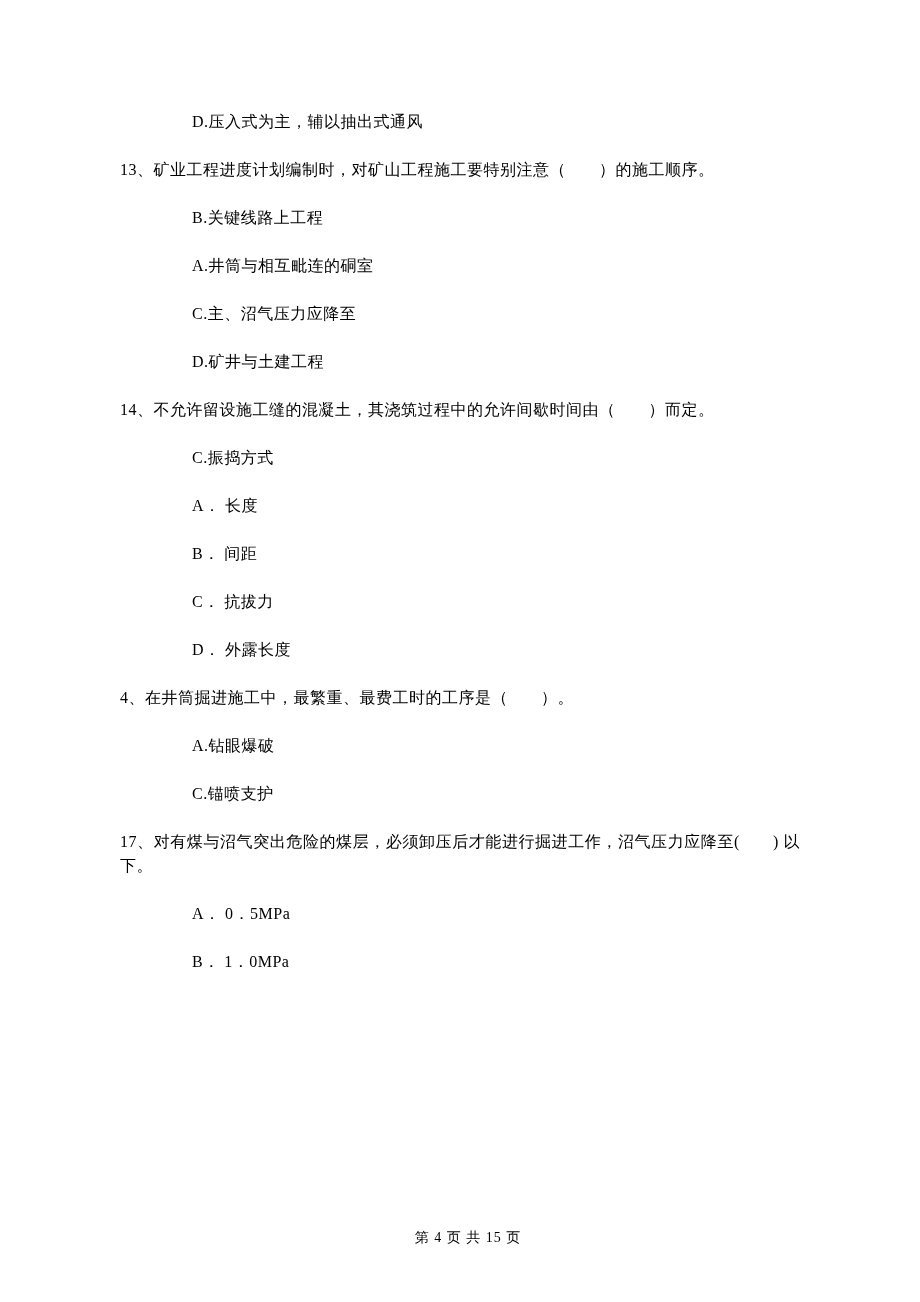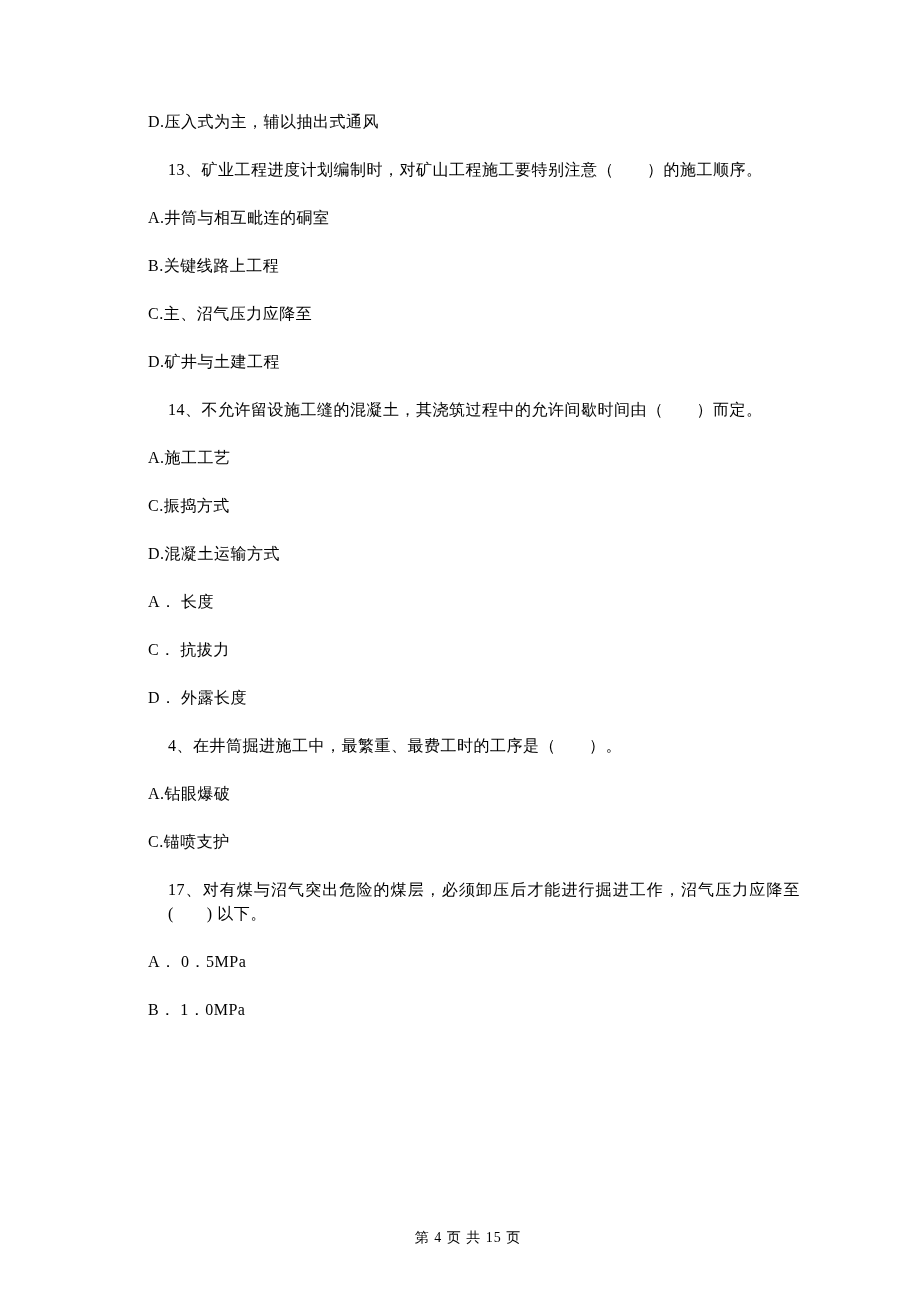--- a/index.html
+++ b/index.html
@@ -11,31 +11,30 @@
     width: 920px;
     height: 1302px;
     position: relative;
     font-size: 16px;
     line-height: 1.5;
   }
   .page {
     padding: 110px 120px 0 120px;
   }
   .option {
-    margin-left: 28px;
+    margin-left: 72px;
     margin-bottom: 24px;
     letter-spacing: 0.5px;
   }
   .question {
     margin-bottom: 24px;
     letter-spacing: 0.5px;
   }
   .question-indent {
     text-indent: 0;
-    margin-left: 48px;
   }
   .footer {
     position: absolute;
     bottom: 54px;
     left: 16px;
     right: 0;
     text-align: center;
     font-size: 14px;
     letter-spacing: 1px;
   }
@@ -44,31 +43,30 @@
   }
 </style>
 </head>
 <body>
 
 <div class="page">
 
   <div class="option">D.压入式为主，辅以抽出式通风</div>
 
   <div class="question question-indent">13、矿业工程进度计划编制时，对矿山工程施工要特别注意（　　）的施工顺序。</div>
+  <div class="option">B.关键线路上工程</div>
   <div class="option">A.井筒与相互毗连的硐室</div>
-  <div class="option">B.关键线路上工程</div>
   <div class="option">C.主、沼气压力应降至</div>
   <div class="option">D.矿井与土建工程</div>
 
   <div class="question question-indent">14、不允许留设施工缝的混凝土，其浇筑过程中的允许间歇时间由（　　）而定。</div>
-  <div class="option">A.施工工艺</div>
   <div class="option">C.振捣方式</div>
-  <div class="option">D.混凝土运输方式</div>
 
   <div class="option">A． 长度</div>
+  <div class="option">B． 间距</div>
   <div class="option">C． 抗拔力</div>
   <div class="option">D． 外露长度</div>
 
   <div class="question question-indent">4、在井筒掘进施工中，最繁重、最费工时的工序是（　　）。</div>
   <div class="option">A.钻眼爆破</div>
   <div class="option">C.锚喷支护</div>
 
   <div class="question question-indent justify">17、对有煤与沼气突出危险的煤层，必须卸压后才能进行掘进工作，沼气压力应降至(　　) 以下。</div>
   <div class="option">A． 0．5MPa</div>
   <div class="option">B． 1．0MPa</div>

